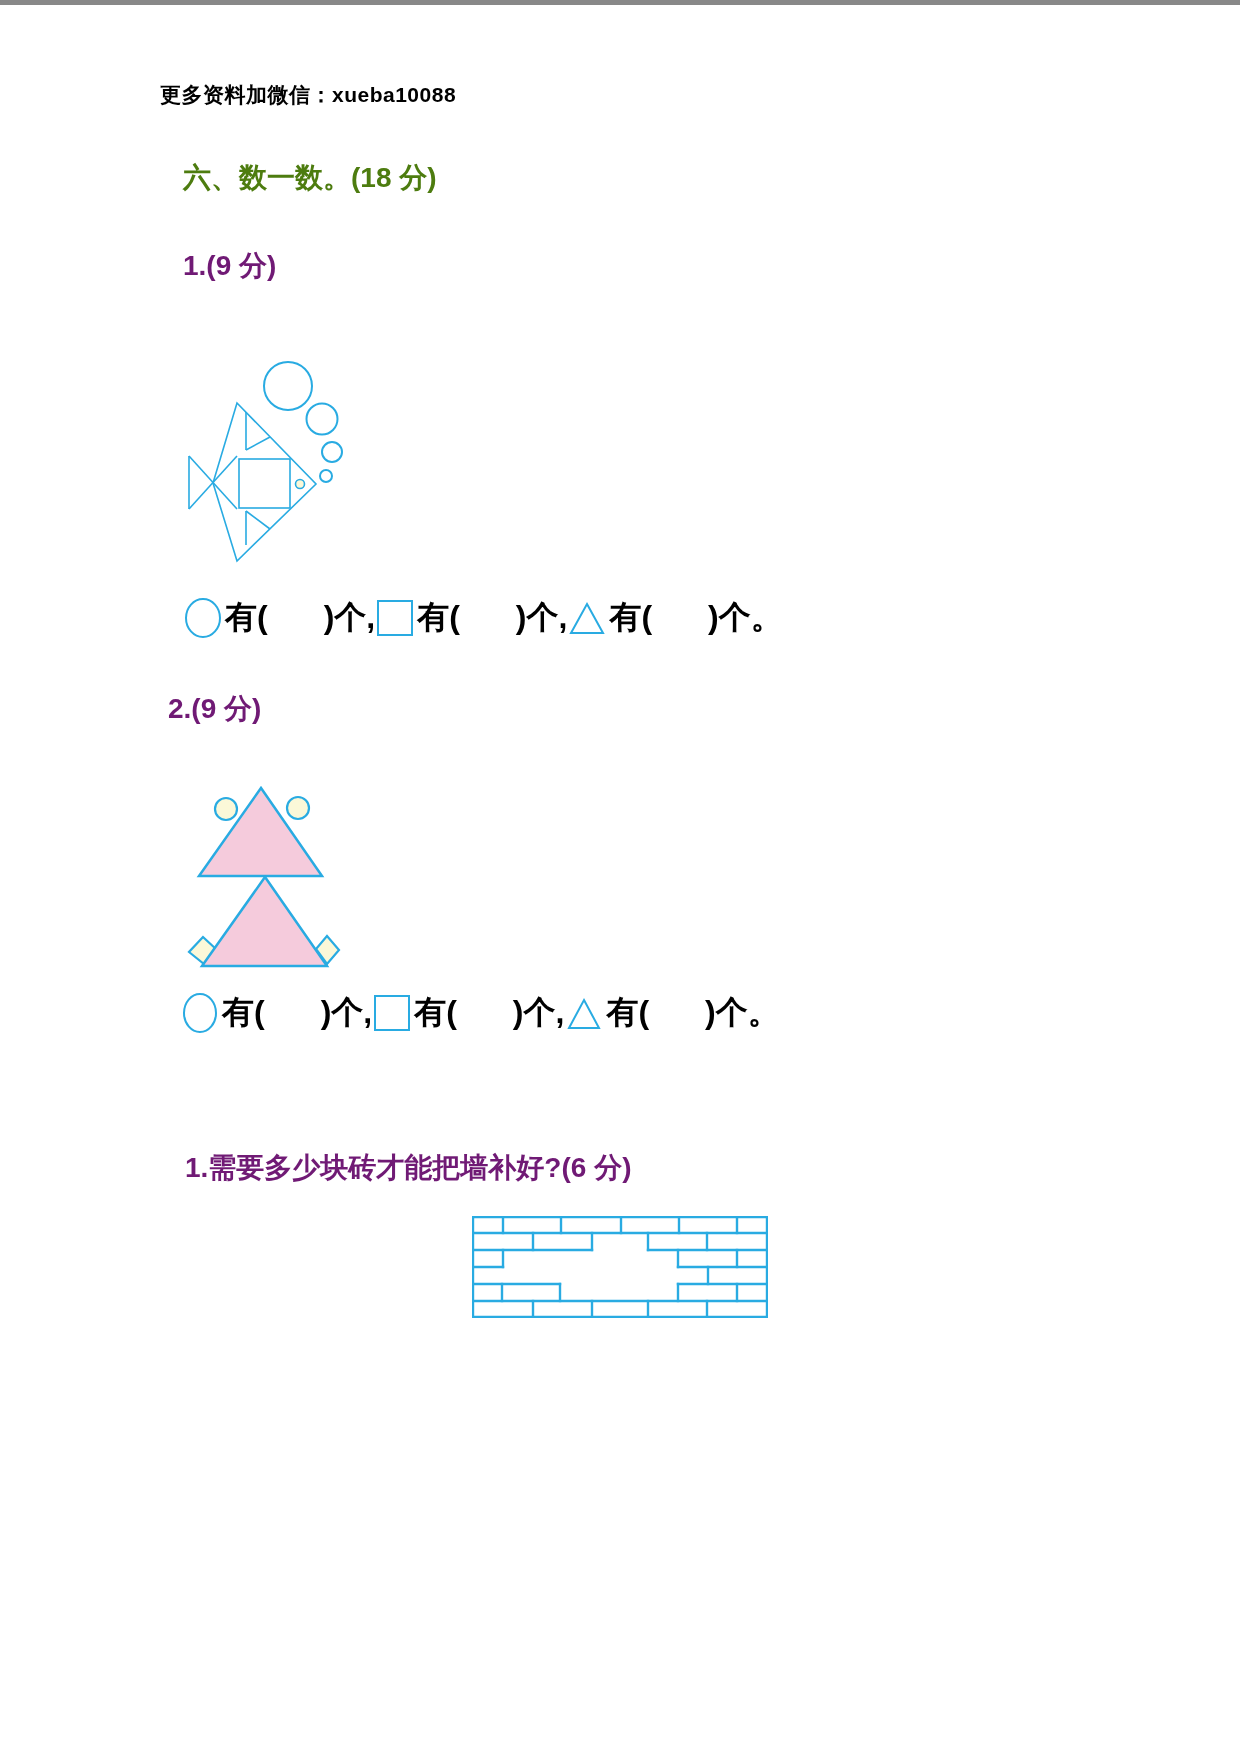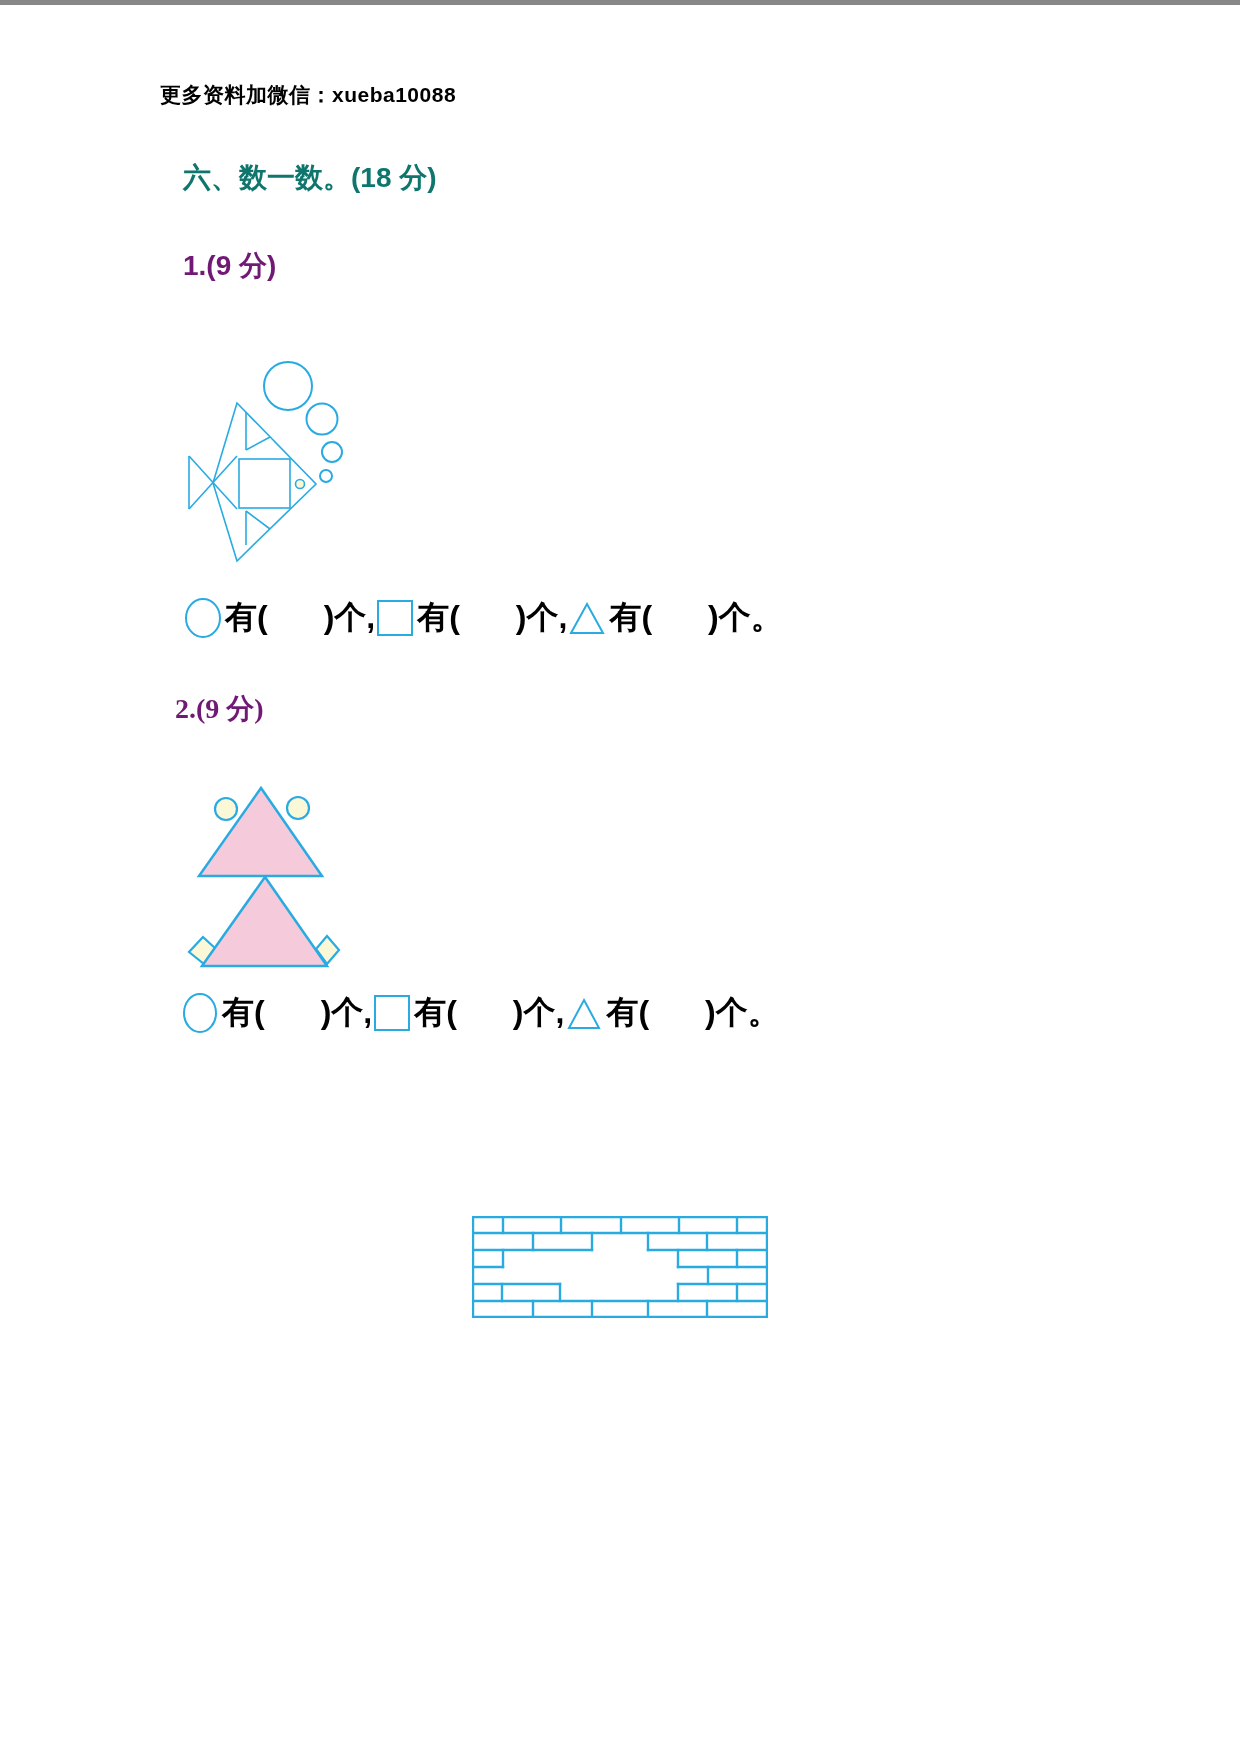--- a/index.html
+++ b/index.html
@@ -10,25 +10,25 @@
     margin:5px auto;
     font-family:"Liberation Sans","DejaVu Sans",sans-serif;
     overflow:hidden;
   }
   .abs{position:absolute;white-space:nowrap;}
   .watermark{
     left:160px;top:76px;
     font-size:21px;font-weight:bold;color:#000000;
     letter-spacing:0.5px;
   }
-  .h-title{font-size:28px;font-weight:bold;color:#0f766e;}
+  .h-title{font-size:28px;font-weight:bold;color:#4d7c0f;}
   .q-label{font-size:28px;font-weight:bold;color:#701a75;}
   .sec6-title{left:183px;top:154px;}
   .q1-label{left:183px;top:242px;}
-  .q2-label{left:175px;top:685px;font-family:Liberation Serif, serif;}
+  .q2-label{left:168px;top:685px;}
   .sec7-title{left:181px;top:1071px;}
   .s7q1-label{left:185px;top:1144px;}
   .s7q2-label{left:185px;top:1401px;}
 
   .fish-figure{left:183px;top:322px;}
   .tri-figure{left:183px;top:773px;}
   .wall-figure{left:472px;top:1211px;}
 
   .count-row{
     display:flex;align-items:center;
@@ -129,20 +129,21 @@
       <span class="blank"></span>
       <span class="seg">)个,</span>
     <svg class="shape-ico" width="40" height="37" viewBox="0 0 40 37">
         <polygon points="20,5 35,33 5,33" fill="none" stroke="#29abe2" stroke-width="2"></polygon>
       </svg>
     <span class="seg">有(</span>
       <span class="blank"></span>
       <span class="seg">)个。</span>
   </div>
 
+  <div class="abs q-label s7q1-label">1.需要多少块砖才能把墙补好?(6 分)</div>
 
   <svg class="abs wall-figure" width="296" height="102" viewBox="0 0 296 102" fill="none" stroke="#29abe2" stroke-width="2.4" stroke-linecap="square">
     <g>
       <line x1="0" y1="1" x2="296" y2="1"></line>
       <line x1="0" y1="101" x2="296" y2="101"></line>
       <line x1="1" y1="0" x2="1" y2="102"></line>
       <line x1="295" y1="0" x2="295" y2="102"></line>
     </g>
     <g>
 

